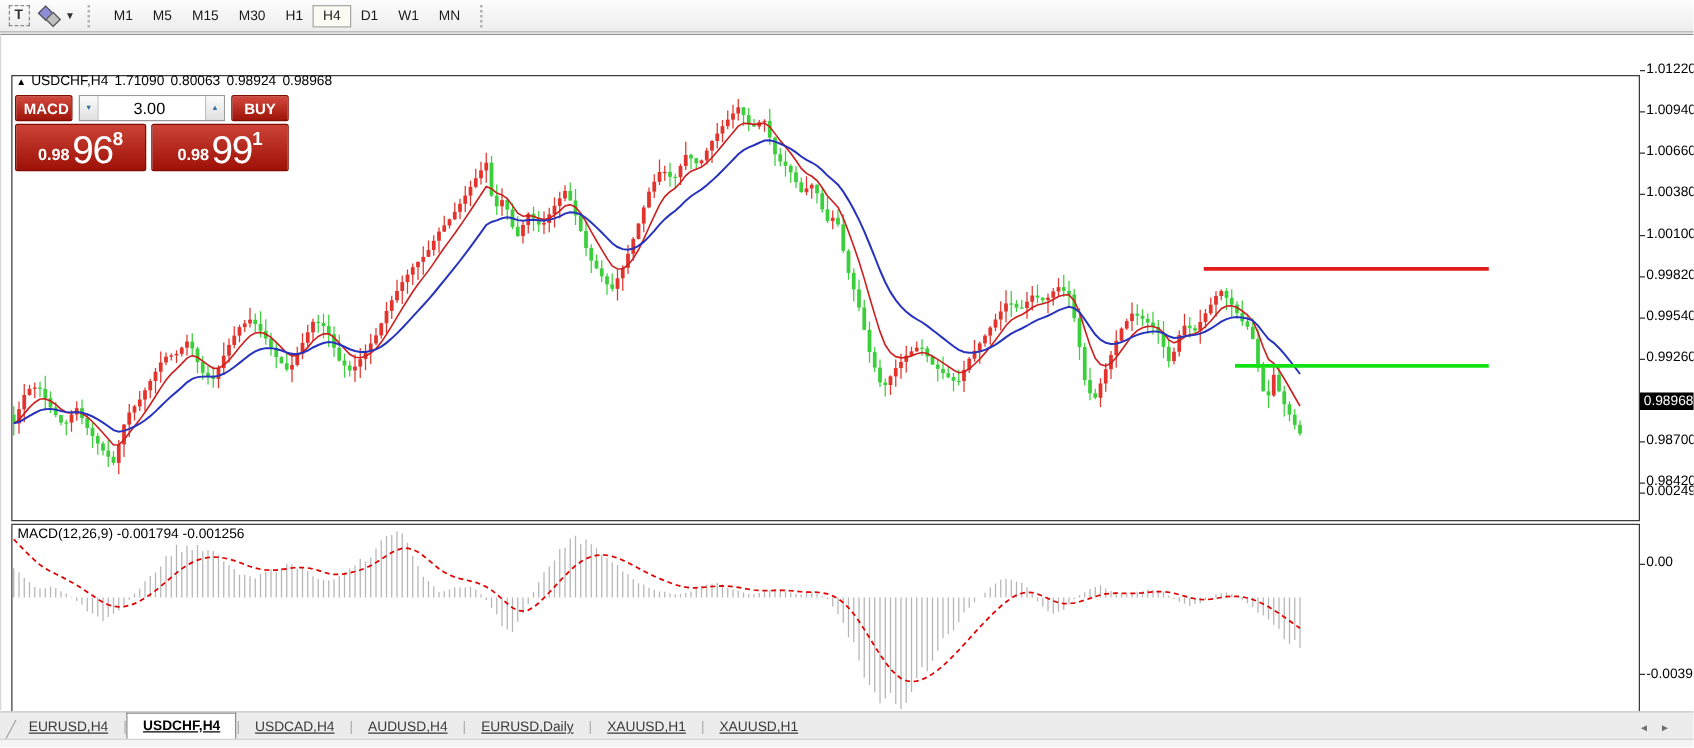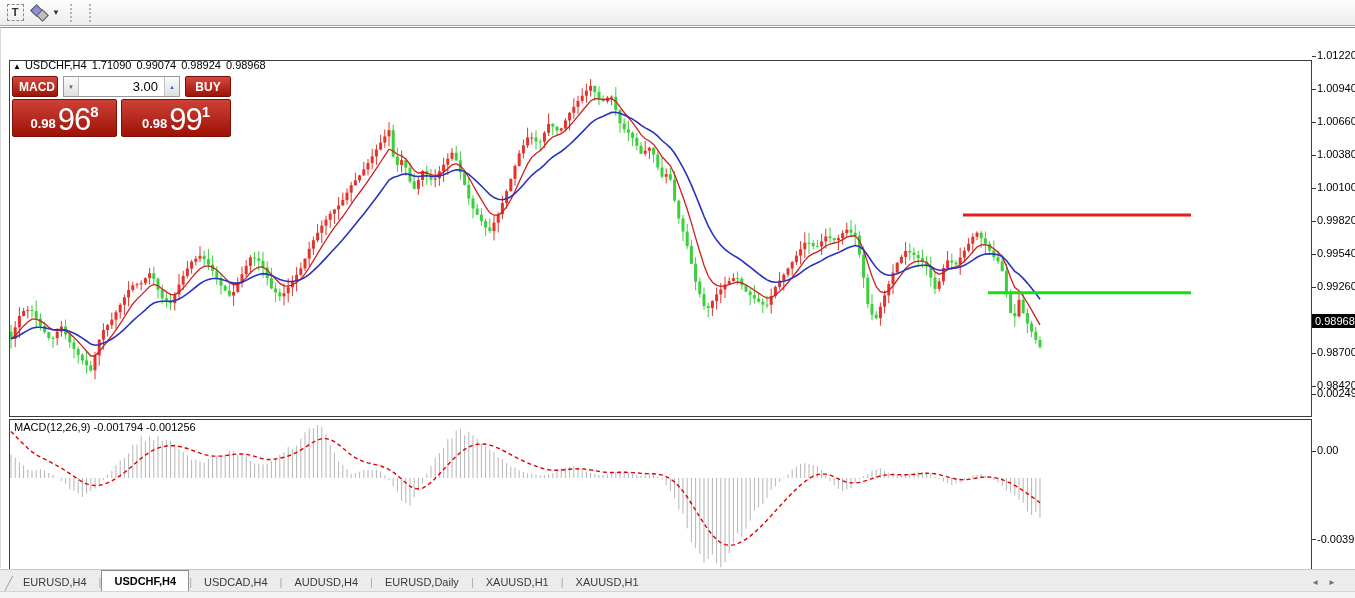--- a/index.html
+++ b/index.html
@@ -40,37 +40,37 @@
   
   .trade-panel{position:absolute;left:11px;top:48px;width:219px;z-index:6;}
   .tp-row1{display:flex;align-items:stretch;height:21px;}
   .tp-btn{width:46px;font-size:12px;font-weight:600;color:#fff;border:1px solid #7e0d06;border-radius:2px;
           background:linear-gradient(#d4493e,#9f1409);}
   .tp-spin{flex:1;display:flex;margin:0 5px;border:1px solid #9a9a9a;background:#fff;align-items:stretch;}
   .tp-arr{width:14px;display:flex;align-items:center;justify-content:center;font-size:6px;color:#3a6ea5;
           background:linear-gradient(#fcfcfc,#dfdfdf);}
   .tp-arr.left{border-right:1px solid #c0c0c0;}
   .tp-arr.right{border-left:1px solid #c0c0c0;}
-  .tp-vol{flex:1;border:none;outline:none;font-size:13px;text-align:right;padding-right:6px;width:60px;
+  .tp-vol{flex:1;border:none;outline:none;font-size:13px;text-align:center;padding-right:6px;width:60px;
           font-family:"Liberation Sans",sans-serif;}
   .tp-row2{display:flex;gap:4px;margin-top:2px;border-radius:10px;}
   .tp-price{height:38px;border:1px solid #7e0d06;border-radius:2px;color:#fff;display:flex;
             align-items:flex-end;justify-content:center;padding:0 4px;box-sizing:border-box;
             background:linear-gradient(#cd4237,#9d1107);}
   .tp-price.sell{width:105px;}
   .tp-price.buy{width:110px;}
   .tp-big{font-size:13px;font-weight:bold;margin:0 2px 5px 0;}
   .tp-pips{font-size:31px;line-height:33px;font-weight:400;letter-spacing:-1px;}
   .tp-pt{font-size:15px;font-weight:bold;align-self:flex-start;margin-top:3px;}
   
   .tab-bar{position:absolute;left:0;bottom:6px;width:1355px;height:22px;background:#ececec;
            border-top:1px solid #c6c6c6;display:flex;align-items:flex-end;font-size:11px;color:#3a3a3a;}
   .tab-slant{width:14px;height:16px;border-right:1px solid #9e9e9e;transform:skewX(-28deg);
              margin:0 2px 0 -6px;}
-  .tab{padding:4px 12px 4px;white-space:nowrap;}
+  .tab{padding:4px 12px 4px;white-space:nowrap;text-decoration:underline;}
   .tab.active{background:#fff;border:1px solid #8c8c8c;border-bottom:1px solid #fff;font-weight:bold;color:#000;}
   .tab-sep{color:#aaa;padding:4px 0;}
   .tab-scroll{position:absolute;right:10px;bottom:5px;font-size:8px;color:#707070;letter-spacing:9px;}
   .status-strip{position:absolute;left:0;bottom:0;width:1355px;height:6px;background:#f4f4f4;border-top:1px solid #d4d4d4;}
 </style>
 </head>
 <body>
 
 <div class="screen">
 
@@ -79,27 +79,38 @@
       <span class="t-glyph">T</span>
     </div>
     <div class="tool-btn" style="width:34px">
       <span class="diamond-ico">
           <i class="d1"></i>
           <i class="d2"></i>
         </span>
       <span class="caret">▼</span>
     </div>
     <div class="grip"></div>
+    <div id="tf-holder" style="display:flex;align-items:center;">
+        <button class="tf-btn">M1</button>
+        <button class="tf-btn">M5</button>
+        <button class="tf-btn">M15</button>
+        <button class="tf-btn">M30</button>
+        <button class="tf-btn">H1</button>
+        <button class="tf-btn active">H4</button>
+        <button class="tf-btn">D1</button>
+        <button class="tf-btn">W1</button>
+        <button class="tf-btn">MN</button>
+      </div>
     <div class="grip"></div>
   </div>
 
   <div class="chart-window">
 
     <div class="sym-header">
-      <span class="tri">▲</span><span>USDCHF,H4</span><span>1.71090</span><span>0.99074</span><span>0.98924</span><span>0.98968</span>
+      <span class="tri">▲</span><span>USDCHF,H4</span><span>1.71090</span><span>0.80063</span><span>0.98924</span><span>0.98968</span>
     </div>
 
     <div class="trade-panel">
       <div class="tp-row1">
         <button class="tp-btn">MACD</button>
         <div class="tp-spin">
           <span class="tp-arr left">▼</span>
           <input class="tp-vol" value="3.00" style="">
           <span class="tp-arr right">▲</span>
         </div>

